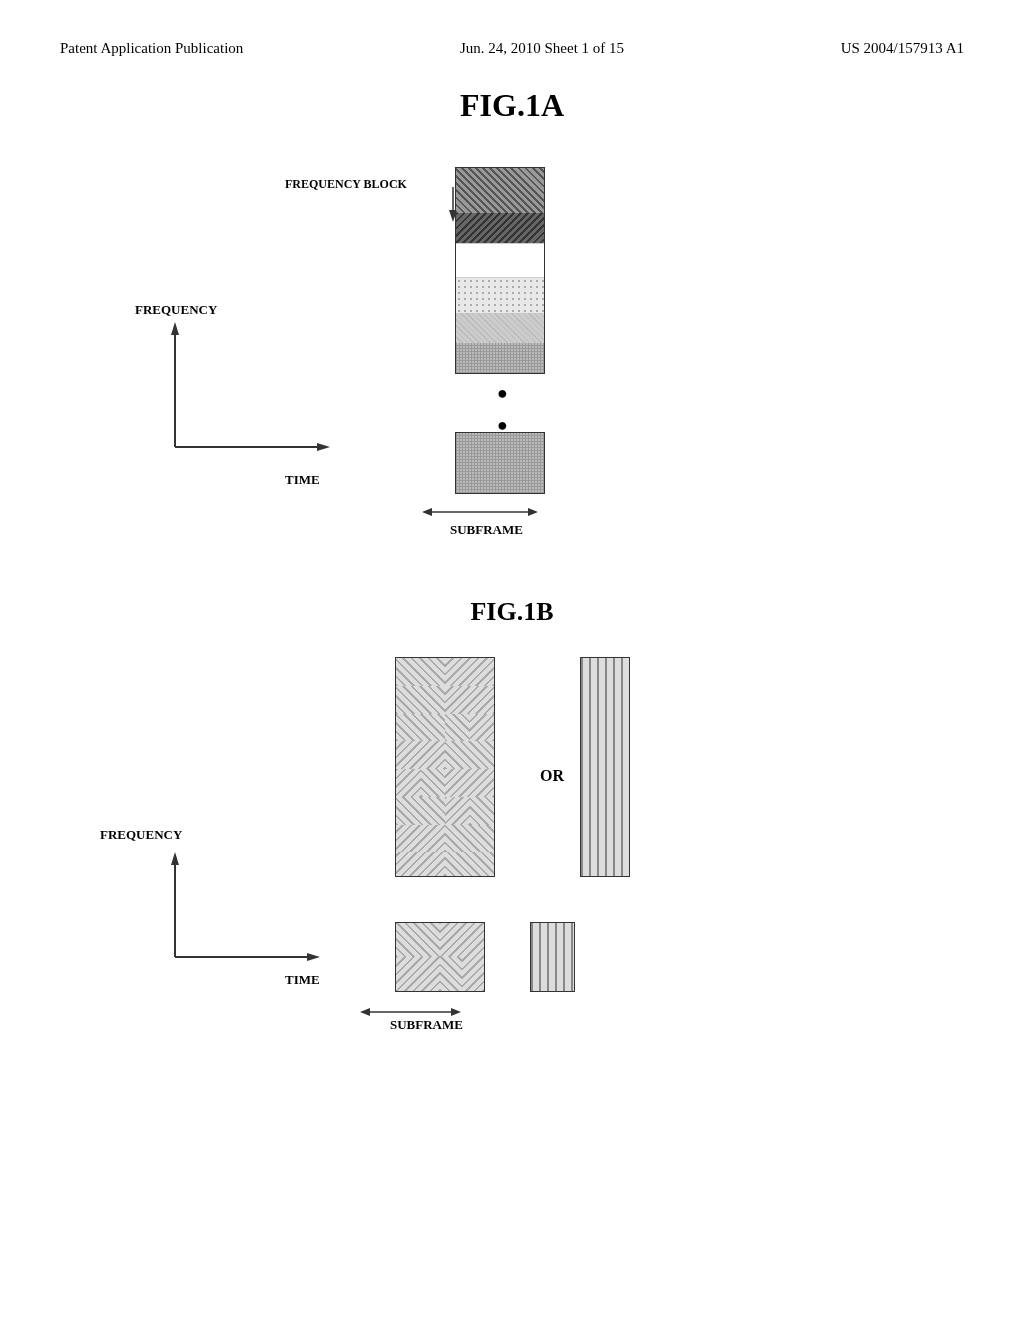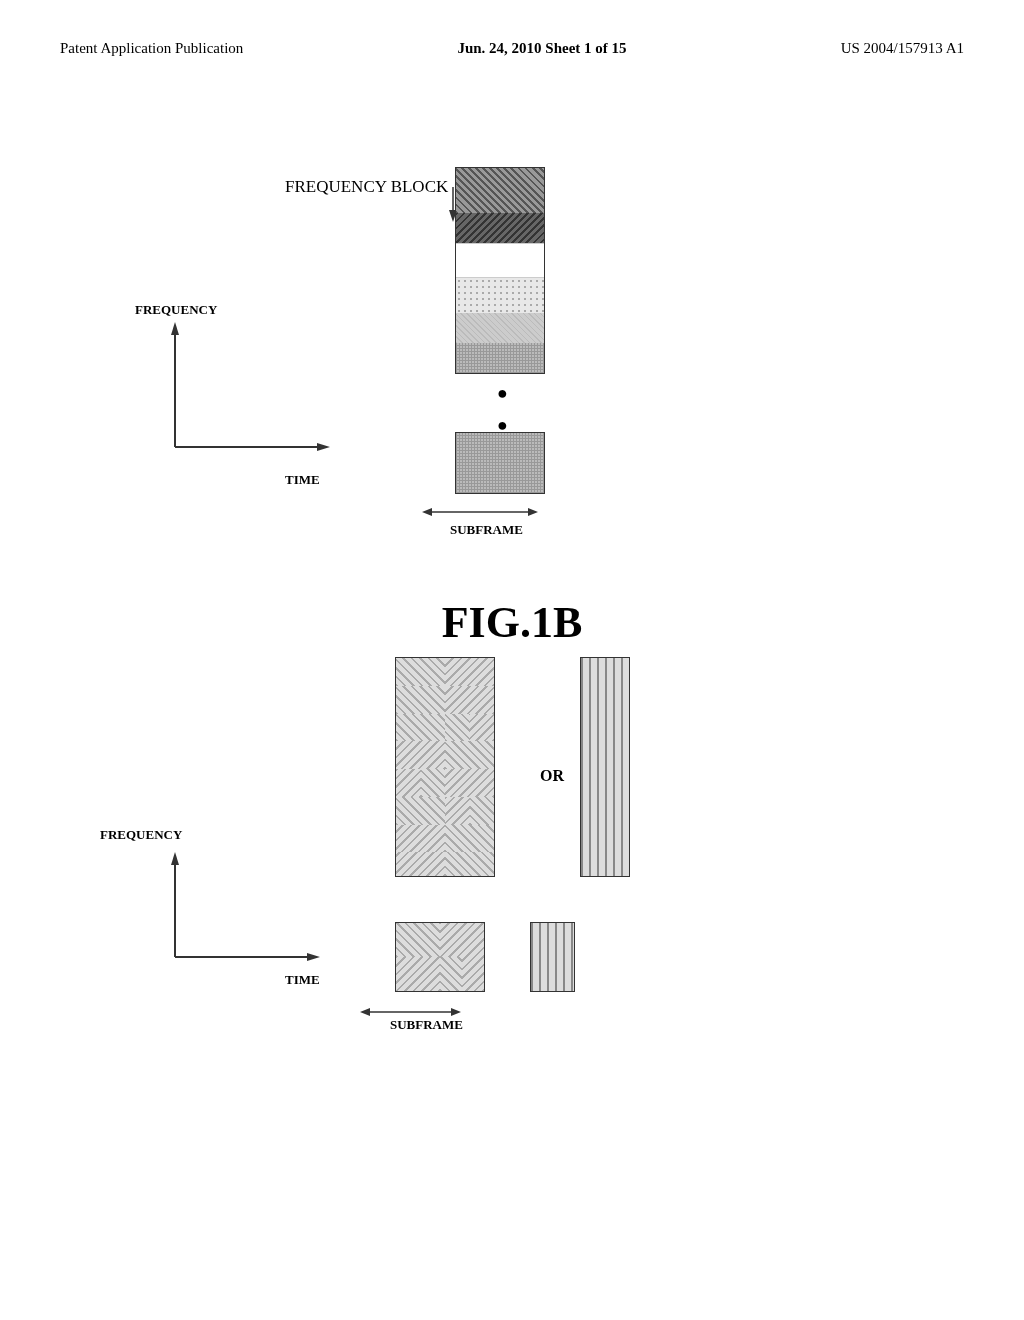--- a/index.html
+++ b/index.html
@@ -14,21 +14,21 @@
 
     
     .header {
       display: flex;
       justify-content: space-between;
       align-items: flex-start;
       padding: 40px 60px 0 60px;
       font-size: 15px;
     }
     .header-left { font-weight: normal; text-align: right; }
-    .header-center { font-weight: bold; text-align: right; }
+    .header-center { font-weight: normal; text-align: right; }
     .header-right { font-weight: normal; }
 
     
     .fig1a-section {
       position: relative;
       height: 500px;
       margin-top: 30px;
     }
 
     .fig1a-label {
@@ -130,21 +130,21 @@
 
     
     .fig1b-section {
       position: relative;
       height: 480px;
       margin-top: 20px;
     }
 
     .fig1b-label {
       text-align: center;
-      font-size: 44px;
+      font-size: 26px;
       font-weight: bold;
       margin-bottom: 10px;
     }
 
     
     .pattern-diag-right {
       background-color: #ddd;
       background-image: repeating-linear-gradient(
         -45deg,
         #aaa 0px, #aaa 1.5px,
@@ -203,38 +203,39 @@
 </head>
 <body>
 
 <div class="header">
   <div class="header-left">Patent Application Publication</div>
   <div class="header-center">Jun. 24, 2010  Sheet 1 of 15</div>
   <div class="header-right">US 2004/157913 A1</div>
 </div>
 
 <div class="fig1a-section">
+  <div class="fig1a-label">FIG.1A</div>
 
   <div>
     <div class="axis-label-freq">FREQUENCY</div>
 
     <svg style="position:absolute; left:155px; top:230px;" width="200" height="170">
 
       <line x1="20" y1="10" x2="20" y2="130" stroke="#333" stroke-width="2"></line>
 
       <polygon points="20,5 16,18 24,18" fill="#333"></polygon>
 
       <line x1="20" y1="130" x2="170" y2="130" stroke="#333" stroke-width="2"></line>
 
       <polygon points="175,130 162,126 162,134" fill="#333"></polygon>
     </svg>
     <div class="axis-label-time">TIME</div>
   </div>
 
-  <div style="position:absolute; left:285px; top:90px; font-size:17px; font-weight:normal; white-space:nowrap;">FREQUENCY BLOCK</div>
+  <div style="position:absolute; left:285px; top:90px; font-size:12px; font-weight:bold; white-space:nowrap;">FREQUENCY BLOCK</div>
 
   <svg style="position:absolute; left:285px; top:85px;" width="200" height="60">
     <line x1="168" y1="15" x2="168" y2="45" stroke="#333" stroke-width="1.5"></line>
     <polygon points="168,50 164,38 172,38" fill="#333"></polygon>
   </svg>
 
   <div style="position:absolute; left:455px; top:80px;">
     <div class="freq-block">
 
       <div class="block-segment pattern-dark-hash" style="height:45px;"></div>

